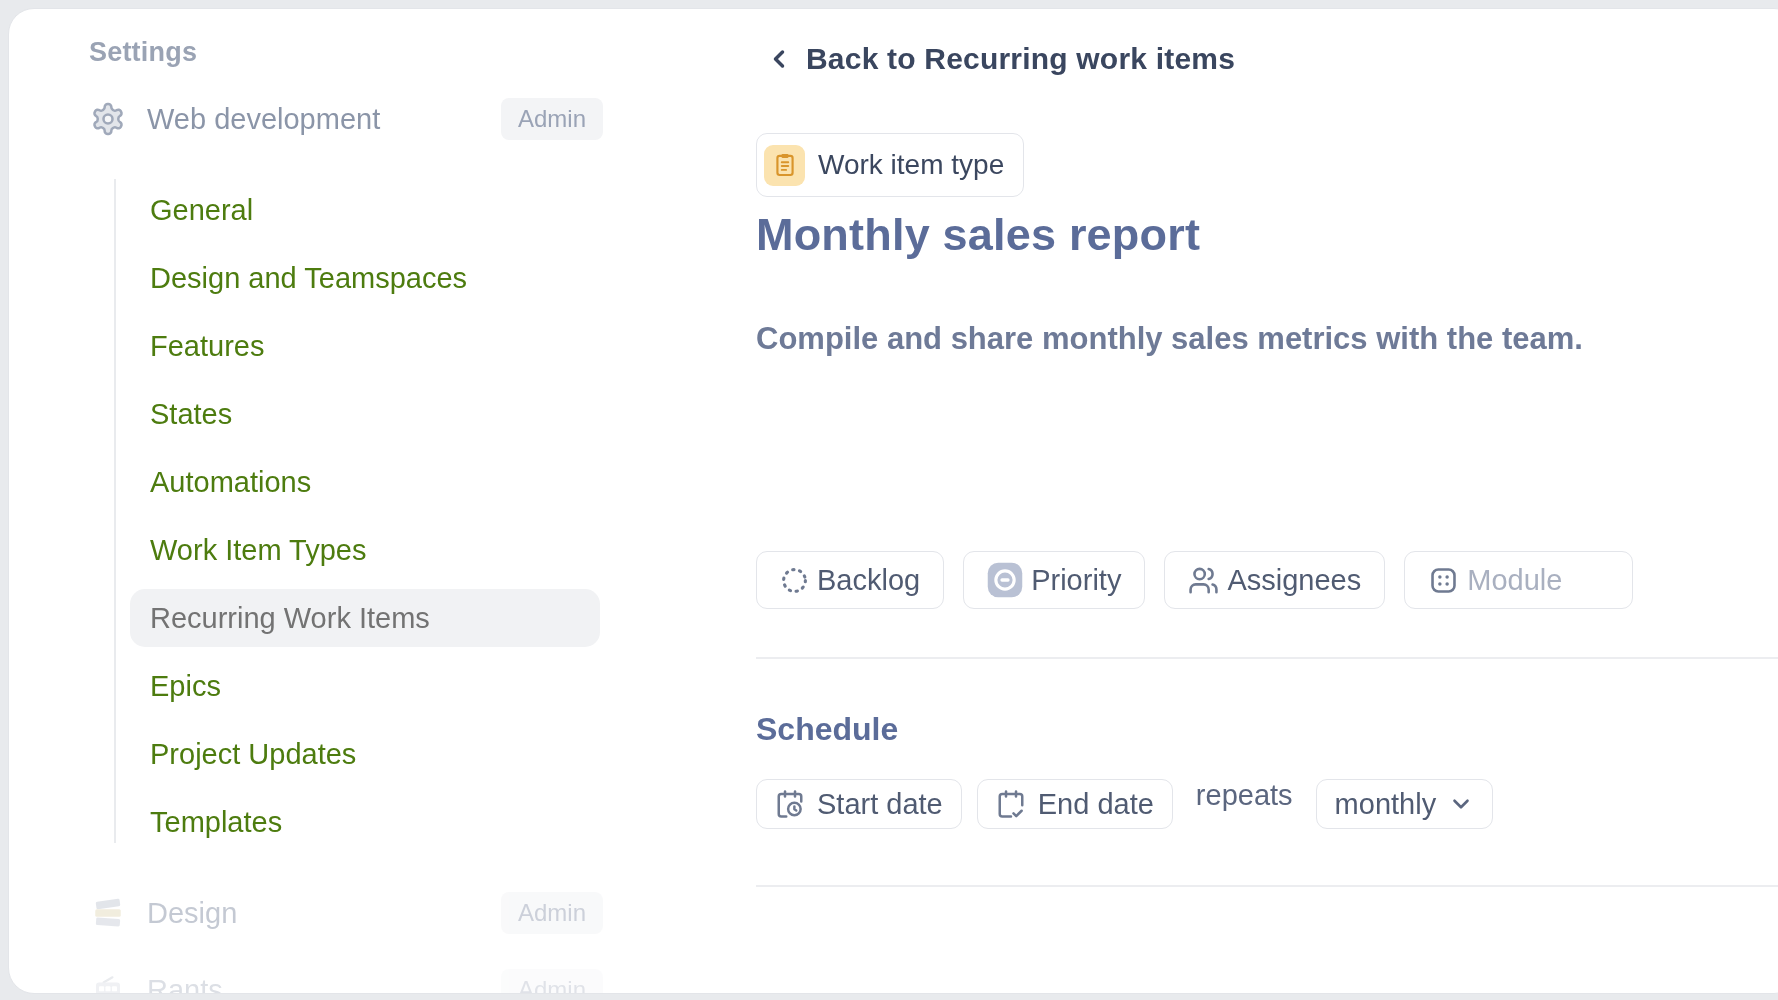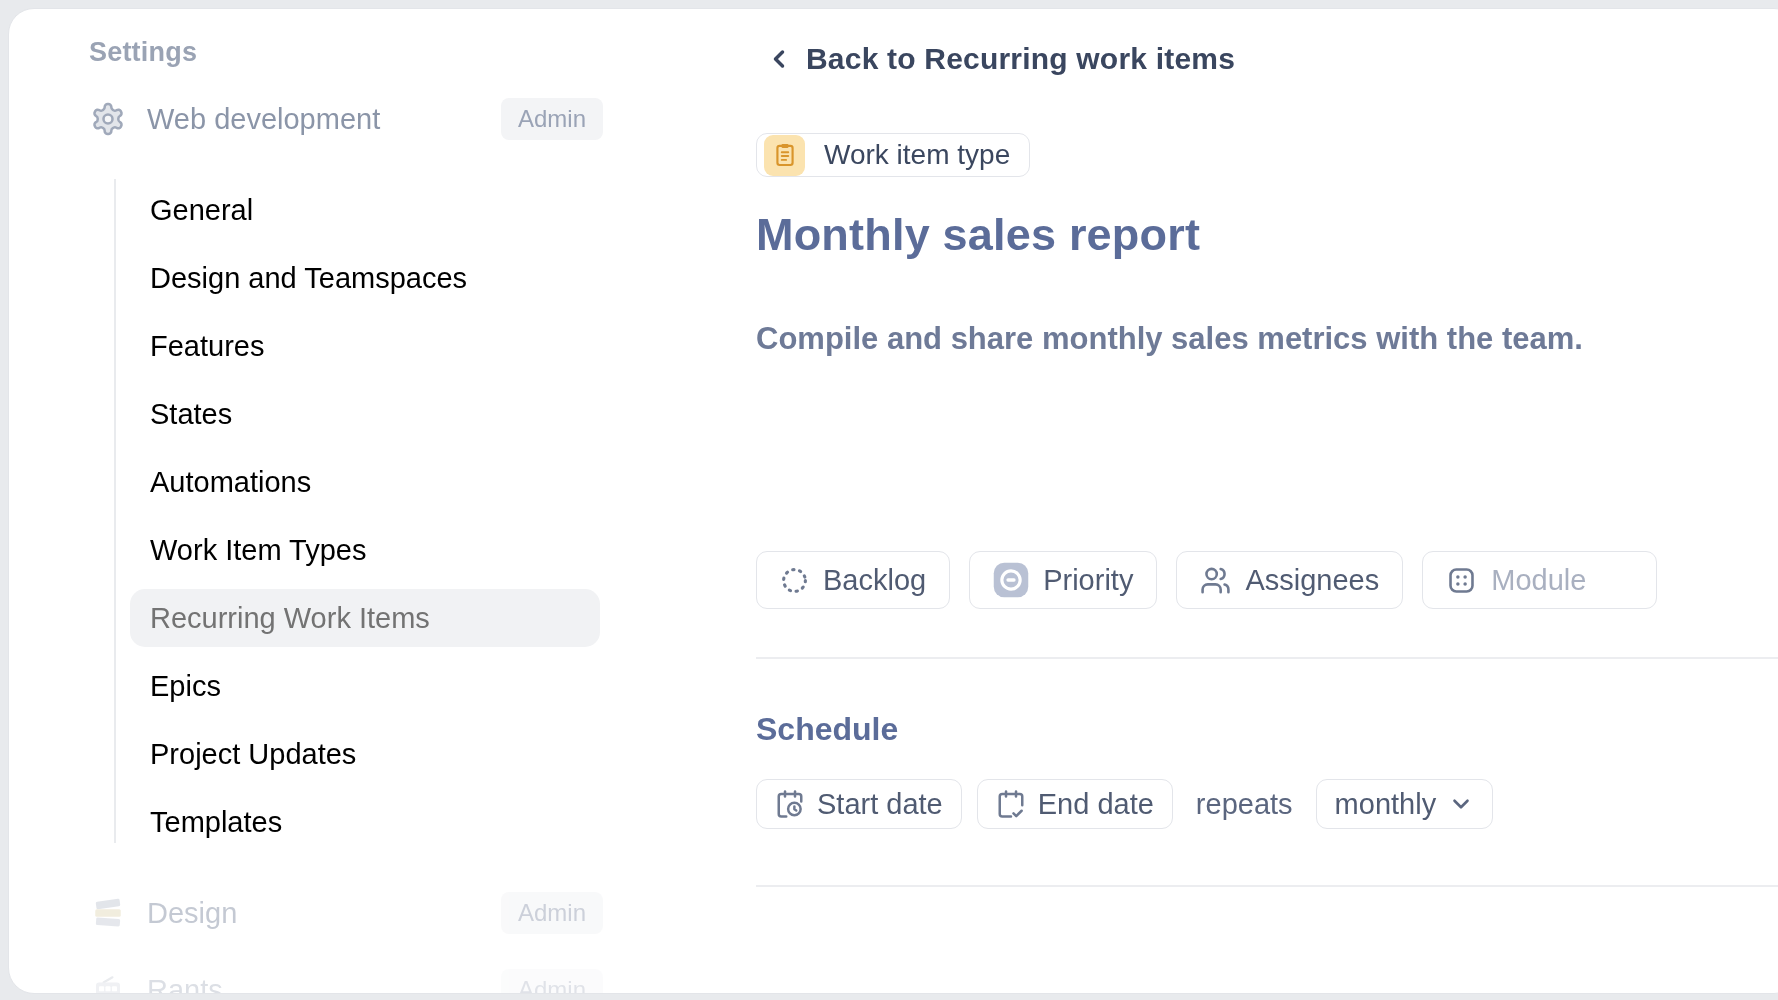--- a/index.html
+++ b/index.html
@@ -30,32 +30,32 @@
     padding:7px 17px;border-radius:8px;white-space:nowrap;
   }
   .row-web{top:84px;}
   .row-design{top:878px;opacity:.5;}
   .row-rants{top:955px;opacity:.3;}
   .nav-line{position:absolute;left:105px;top:170px;width:2px;height:664px;background:#e9ebee;}
   .nav-group{position:absolute;left:107px;top:172px;width:500px;}
   .nav-item{
     width:450px;height:58px;margin:0 0 10px 14px;padding:0 0 0 20px;
     display:flex;align-items:center;border-radius:10px;
-    font-size:29px;color:#000000;cursor:pointer;white-space:nowrap;
+    font-size:29px;color:#4d7c0f;cursor:pointer;white-space:nowrap;
   }
   .nav-item.selected{background:#f1f2f4;color:#737373;font-weight:500;border-radius:15px;}
   
   .back-link{
     position:absolute;left:756px;top:30px;height:40px;
     display:flex;align-items:center;gap:13px;cursor:pointer;
   }
   .back-link .blabel{font-size:30px;font-weight:700;color:#3a465f;letter-spacing:.2px;}
   .type-badge{
-    position:absolute;left:747px;top:124px;height:44px;box-sizing:border-box;
-    display:inline-flex;align-items:center;gap:19px;
+    position:absolute;left:747px;top:124px;height:64px;box-sizing:border-box;
+    display:inline-flex;align-items:center;gap:13px;
     padding:6px 19px 6px 7px;border:1px solid #e3e5ea;border-radius:11px;
     background:#fff;cursor:pointer;
   }
   .type-badge .tb-icon{
     width:41px;height:41px;border-radius:9px;background:#fbe3af;
     display:flex;align-items:center;justify-content:center;
   }
   .type-badge .tb-label{font-size:28px;font-weight:500;color:#3b475f;}
   .wi-title{
     position:absolute;left:747px;top:200px;
@@ -63,37 +63,37 @@
   }
   .wi-desc{
     position:absolute;left:747px;top:312px;
     font-size:31px;color:#6e7a97;cursor:text;font-weight:bold;
   }
   .props-row{
     position:absolute;left:747px;top:542px;height:58px;
     display:flex;align-items:stretch;gap:19px;white-space:nowrap;
   }
   .pill{
-    display:flex;align-items:center;gap:14px;
+    display:flex;align-items:center;gap:8px;
     border:1px solid #e3e5ea;border-radius:11px;background:#fff;
     padding:0 23px;font-size:29px;font-weight:500;color:#505b72;cursor:pointer;
   }
   .pill .icn{display:flex;align-items:center;justify-content:center;}
   .pill.module .plabel{color:#a9b0c0;}
   .pill.module{padding-right:70px;}
   .divider{position:absolute;left:747px;height:2px;background:#ecedf0;width:calc(100% - 747px);}
   .div1{top:648px;}
   .div2{top:876px;}
   .sched-heading{
     position:absolute;left:747px;top:702px;
     font-size:32px;font-weight:600;color:#5b6c99;
   }
   .sched-row{
     position:absolute;left:747px;top:770px;height:50px;
-    display:flex;align-items:center;gap:15px;white-space:nowrap;
+    display:flex;gap:15px;white-space:nowrap;
   }
   .pill.small{height:50px;box-sizing:border-box;padding:0 18px;gap:12px;}
   .repeats{font-size:29px;color:#5b667f;margin:0 8px;}
   .freq{display:flex;align-items:center;gap:12px;}
   svg{display:block;}
 </style>
 </head>
 <body>
 
 <div class="card">

